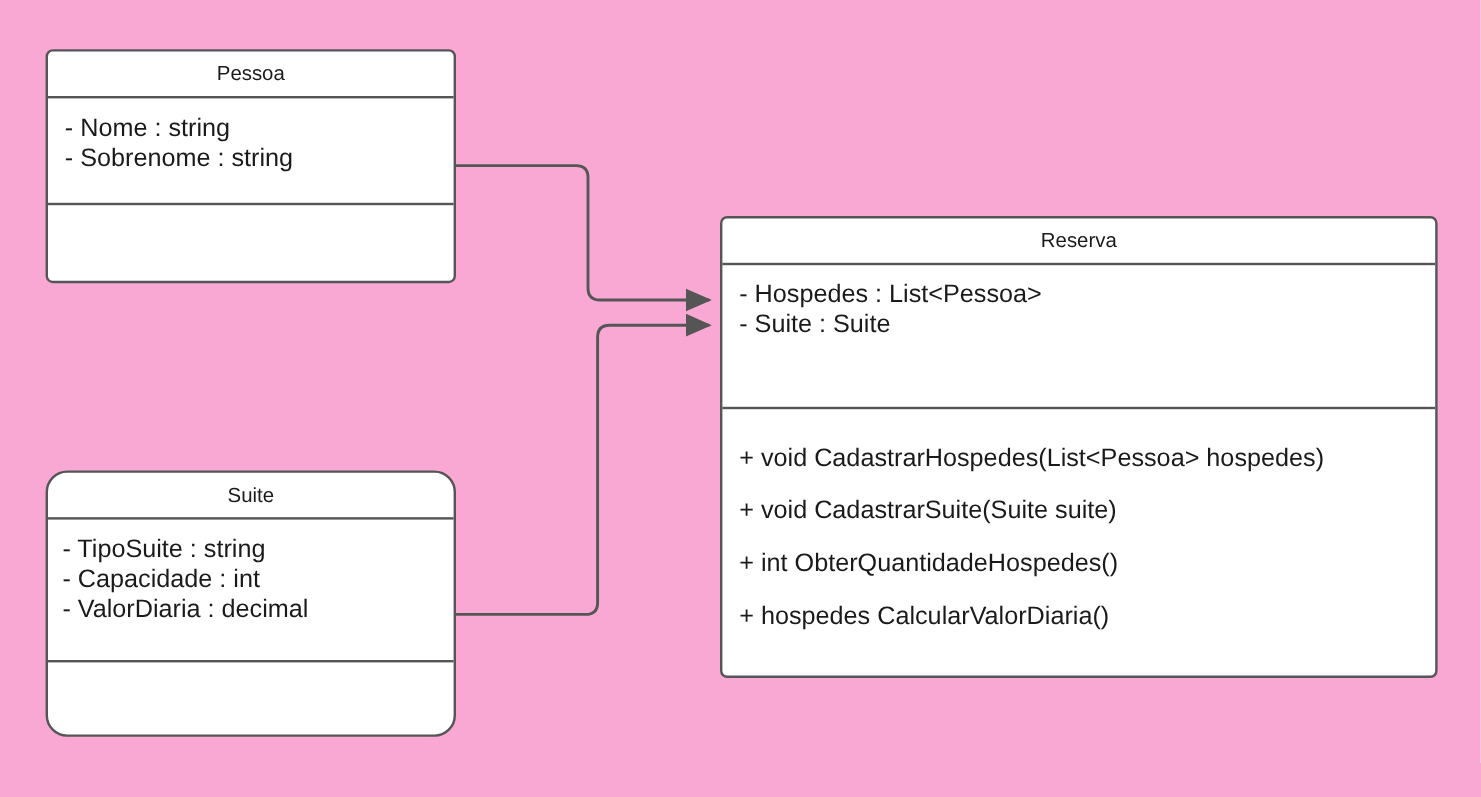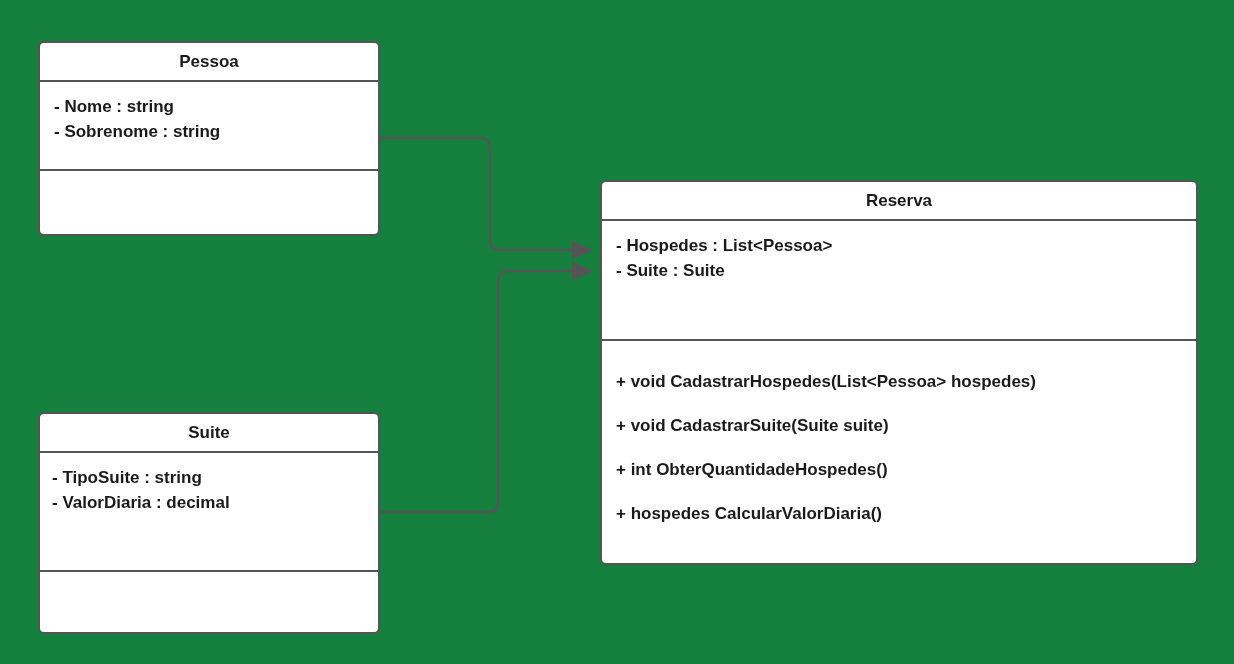--- a/index.html
+++ b/index.html
@@ -9,23 +9,22 @@
     background: #ffffff;
   }
   body {
     font-family: "Liberation Sans", sans-serif;
     color: #1a1a1a;
   }
   #canvas {
     position: relative;
     width: 1234px;
     height: 664px;
-    background: #15803d;
+    background: #f9a8d4;
     overflow: hidden;
-    font-weight: bold;
   }
   .uml-class {
     position: absolute;
     box-sizing: border-box;
     background: #ffffff;
     border: 2px solid #555555;
     border-radius: 6px;
     z-index: 2;
   }
   .uml-title {
@@ -37,21 +36,21 @@
     color: #1a1a1a;
     display: flex;
     align-items: center;
     justify-content: center;
     border-bottom: 2px solid #555555;
   }
   .uml-compartment {
     box-sizing: border-box;
     width: 100%;
     padding: 12px 14px 10px 14px;
-    font-size: 17px;
+    font-size: 21px;
     color: #1a1a1a;
   }
   .uml-compartment.bordered {
     border-bottom: 2px solid #555555;
   }
   .uml-row {
     white-space: pre;
     line-height: 25px;
   }
   .uml-compartment.methods .uml-row {
@@ -91,24 +90,25 @@
 
   <div class="uml-class" style="left:38px; top:41px; width:342px; height:195px;">
     <div class="uml-title" style="height:39px;">Pessoa</div>
     <div class="uml-compartment bordered" style="height:89px;">
       <div class="uml-row">- Nome : string</div>
       <div class="uml-row">- Sobrenome : string</div>
     </div>
     <div class="uml-compartment methods empty" style="height:63px;"></div>
   </div>
 
-  <div class="uml-class" style="left:38px; top:412px; width:342px; height:222px;">
+  <div class="uml-class" style="left:38px; top:392px; width:342px; height:222px;border-radius:18px;">
     <div class="uml-title" style="height:39px;">Suite</div>
     <div class="uml-compartment bordered" style="height:119px;padding-left:12px;">
       <div class="uml-row">- TipoSuite : string</div>
+      <div class="uml-row">- Capacidade : int</div>
       <div class="uml-row">- ValorDiaria : decimal</div>
     </div>
     <div class="uml-compartment methods empty" style="height:60px;"></div>
   </div>
 
   <div class="uml-class" style="left:600px; top:180px; width:598px; height:385px;">
     <div class="uml-title" style="height:39px;">Reserva</div>
     <div class="uml-compartment bordered" style="height:120px;">
       <div class="uml-row">- Hospedes : List&lt;Pessoa&gt;</div>
       <div class="uml-row">- Suite : Suite</div>

